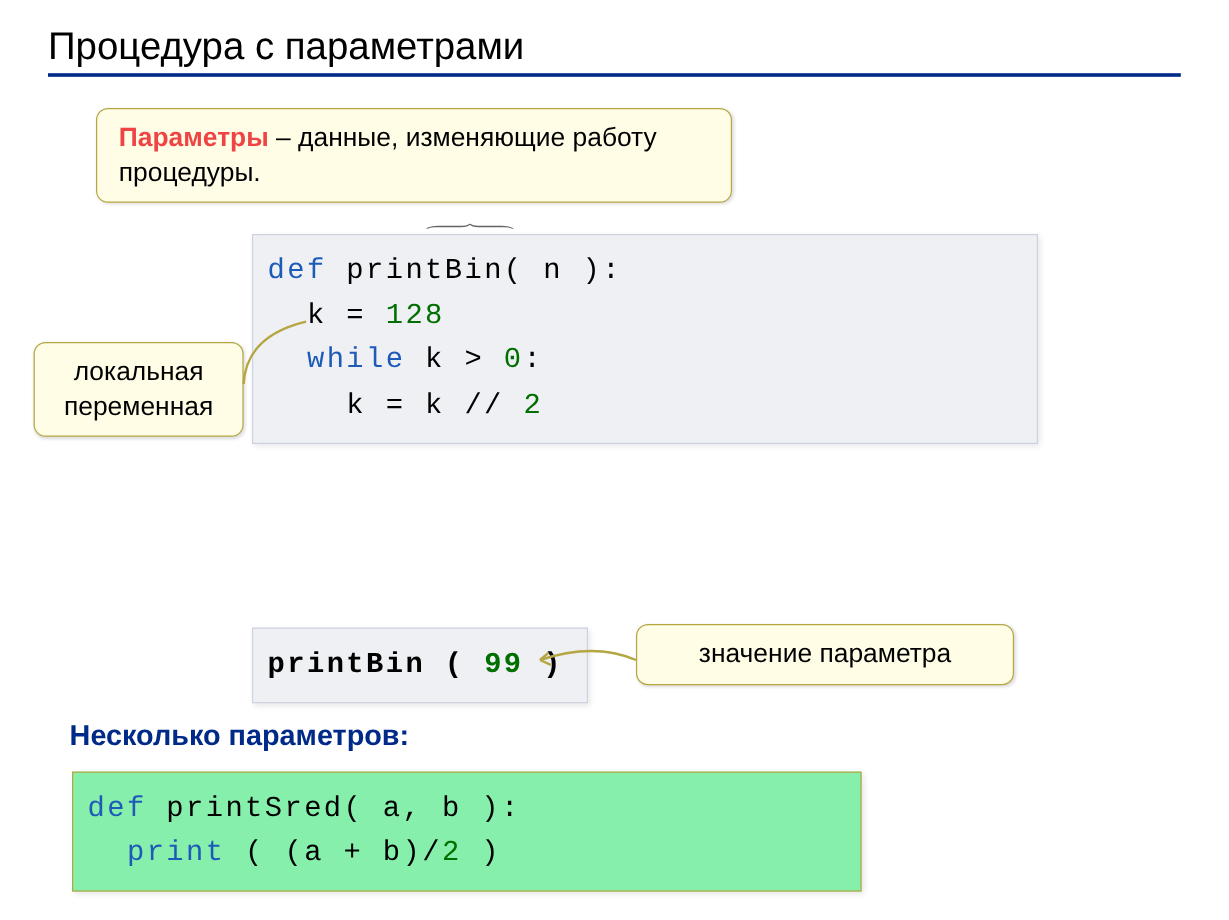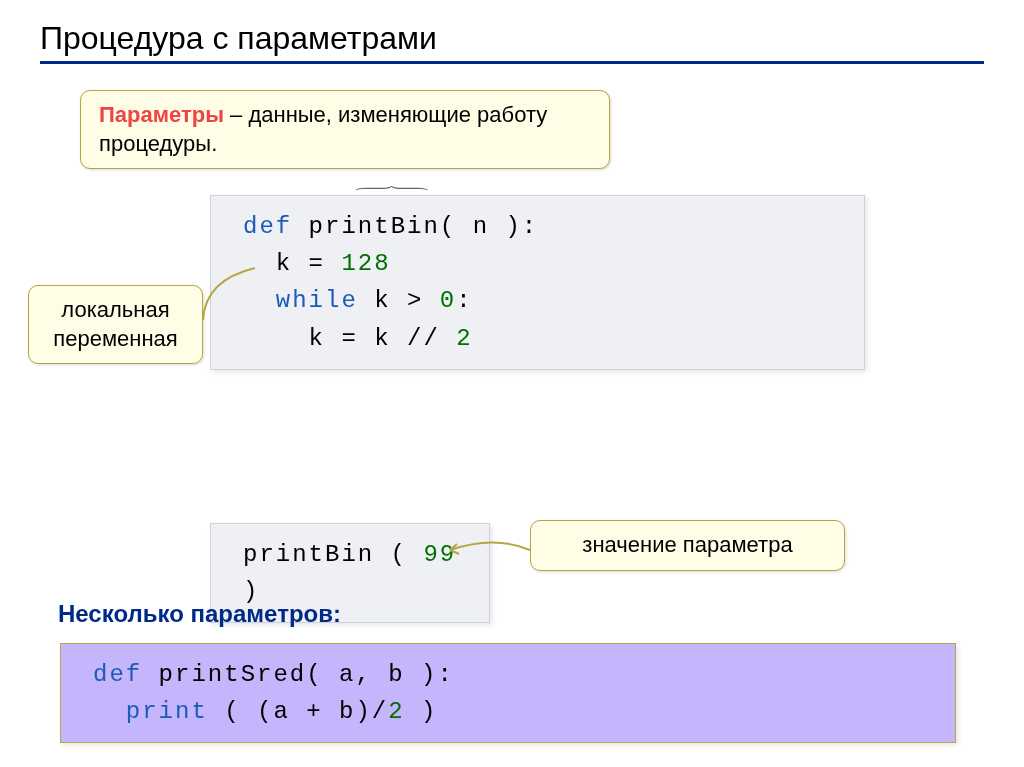--- a/index.html
+++ b/index.html
@@ -50,46 +50,47 @@
     position: absolute;
     left: 530px;
     top: 520px;
     width: 315px;
     text-align: center;
   }
   .bold-blue { color: #ef4444; font-weight: bold; }
   .code-box {
     background: #eef0f4;
     border: 1px solid #cdd1e0;
-    padding: 12px 32px;
+    padding: 12px 12px;
     font-family: 'Courier New', monospace;
     font-size: 24px;
     line-height: 1.55;
     letter-spacing: 2px;
     box-shadow: 2px 2px 5px rgba(0,0,0,0.1);
   }
   .code-main {
     position: absolute;
     left: 210px;
     top: 195px;
     width: 655px;
   }
   .code-call {
     position: absolute;
     left: 210px;
     top: 523px;
     width: 280px;
     font-size: 24px;
+    font-weight: bold;
   }
   .code-sred {
     position: absolute;
     left: 60px;
     top: 643px;
-    width: 896px;
-    background: #c4b5fd;
+    width: 658px;
+    background: #86efac;
     border: 1px solid #b5a642;
   }
   .kw { color: #1e5bb8; }
   .num { color: #006f00; }
   .str { color: #8b4513; }
   .subtitle {
     position: absolute;
     left: 58px;
     top: 600px;
     font-size: 24px;

